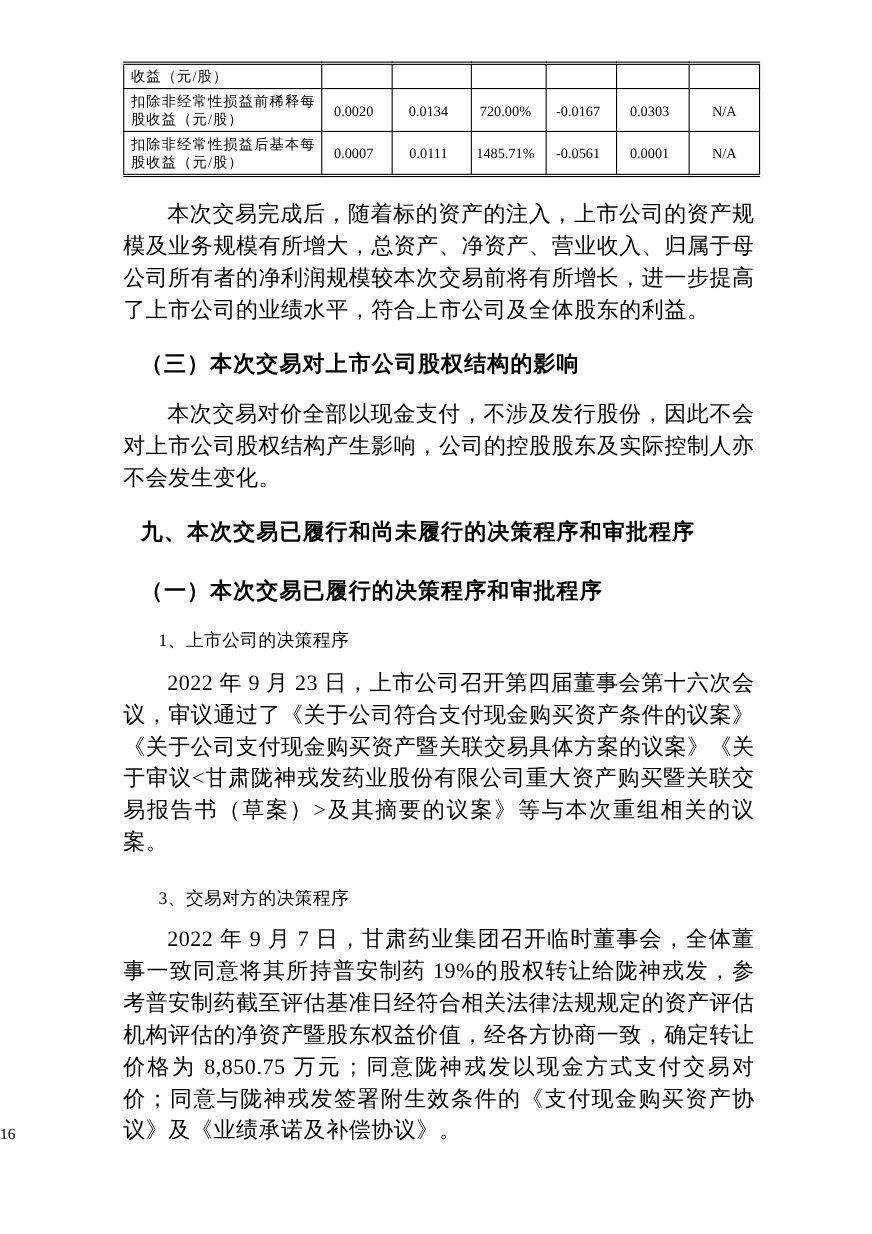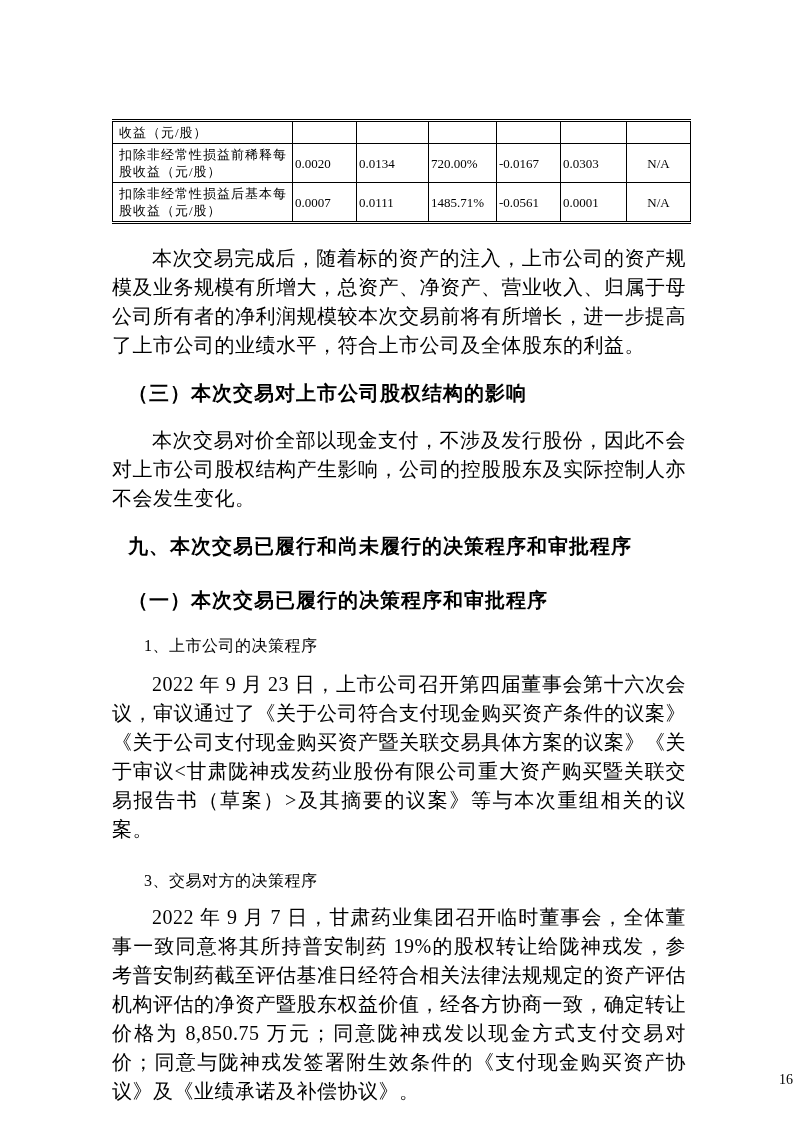--- a/index.html
+++ b/index.html
@@ -11,21 +11,21 @@
     width: 793px;
     height: 1122px;
     font-family: "Liberation Serif", "DejaVu Serif", serif;
     color: #000000;
   }
   .page {
     position: relative;
     width: 793px;
     height: 1122px;
     box-sizing: border-box;
-    padding: 119px 107px 0 112px;
+    padding: 56px 107px 0 112px;
     overflow: hidden;
     background: #ffffff;
   }
   
   table.eps {
     width: 579px;
     border-collapse: collapse;
     border-top: 3px double #000;
     border-bottom: 3px double #000;
     font-size: 13px;
@@ -36,21 +36,21 @@
     line-height: 17px;
     vertical-align: middle;
     overflow: hidden;
   }
   td.lbl {
     text-align: left;
     padding: 2px 2px 2px 6px;
     letter-spacing: 1px;
   }
   td.num {
-    text-align: left;
+    text-align: center;
     padding: 2px 8px 2px 2px;
   }
   td.na {
     text-align: center;
     padding: 2px;
   }
   
   .para {
     margin: 0;
     font-size: 20px;
@@ -75,24 +75,24 @@
     letter-spacing: 1px;
   }
   .mt8  { margin-top: 8px; }
   .mt10 { margin-top: 10px; }
   .mt18 { margin-top: 18px; font-family: Liberation Serif, serif; }
   .mt20 { margin-top: 20px; }
   .mt22 { margin-top: 22px; }
   .mt28 { margin-top: 28px; }
   .pagenum {
     position: absolute;
-    top: 1072px;
+    top: 1024px;
     left: 0;
     width: 793px;
-    text-align: right;
+    text-align: left;
     font-size: 14px;
   }
 </style>
 </head>
 <body>
 
 <div class="page">
 
   <table class="eps">
     <colgroup>

